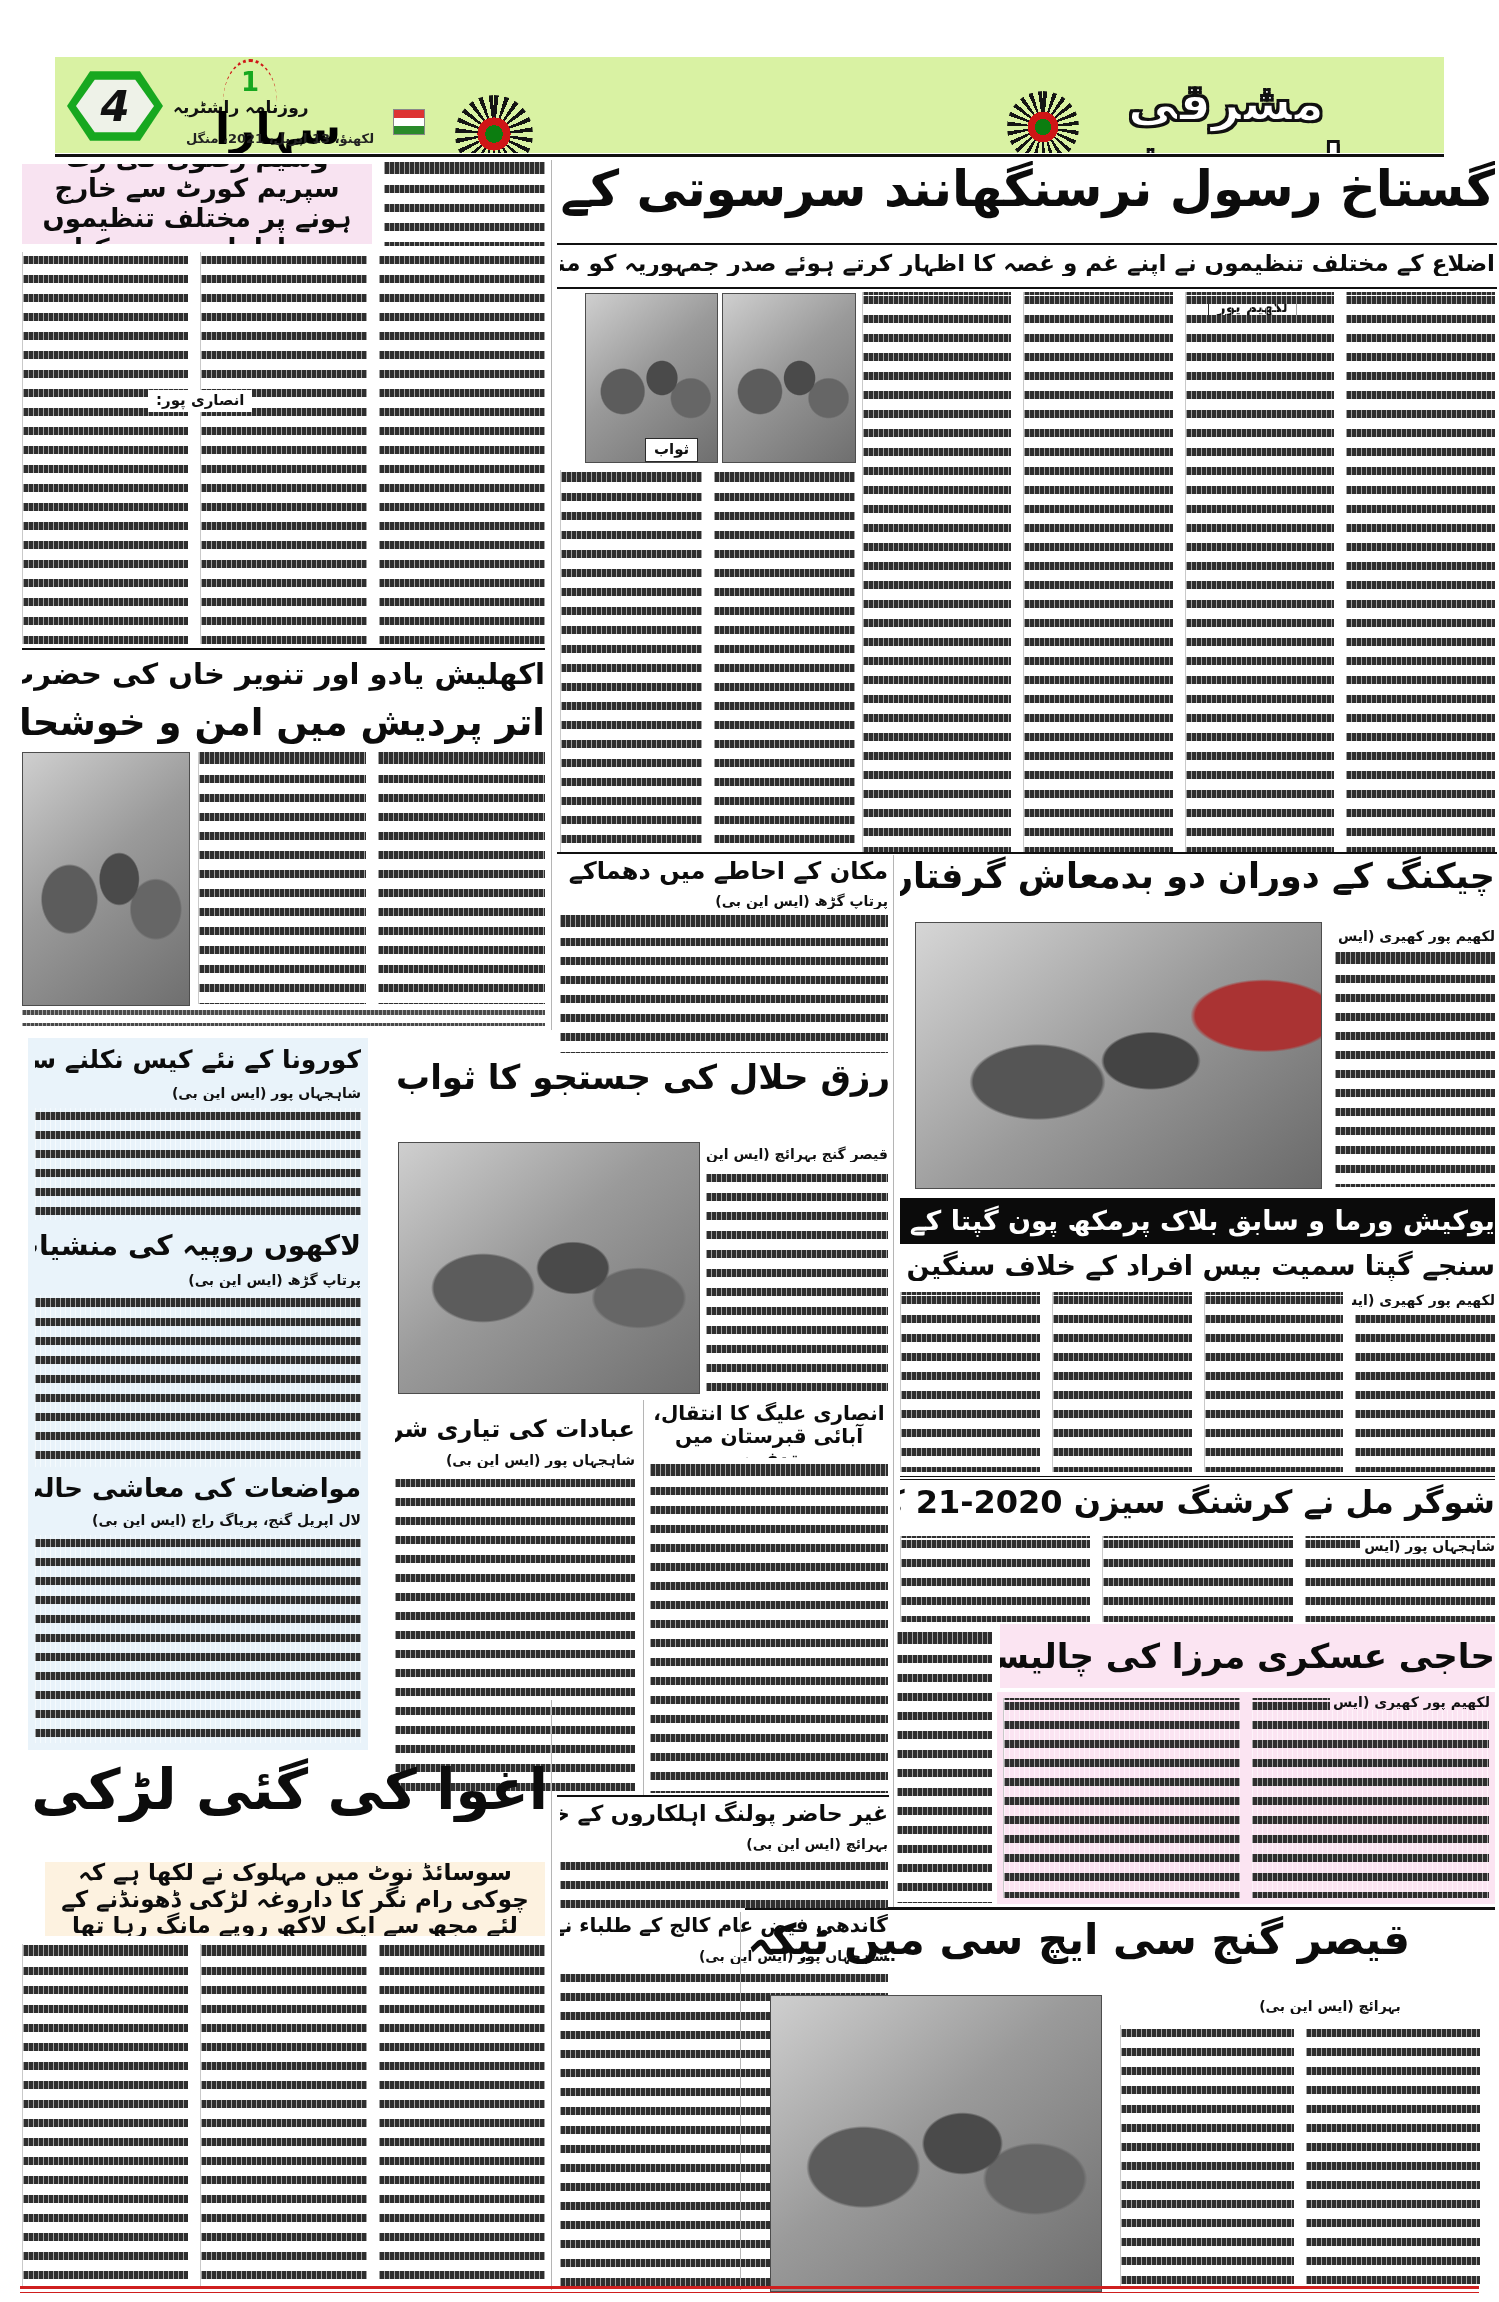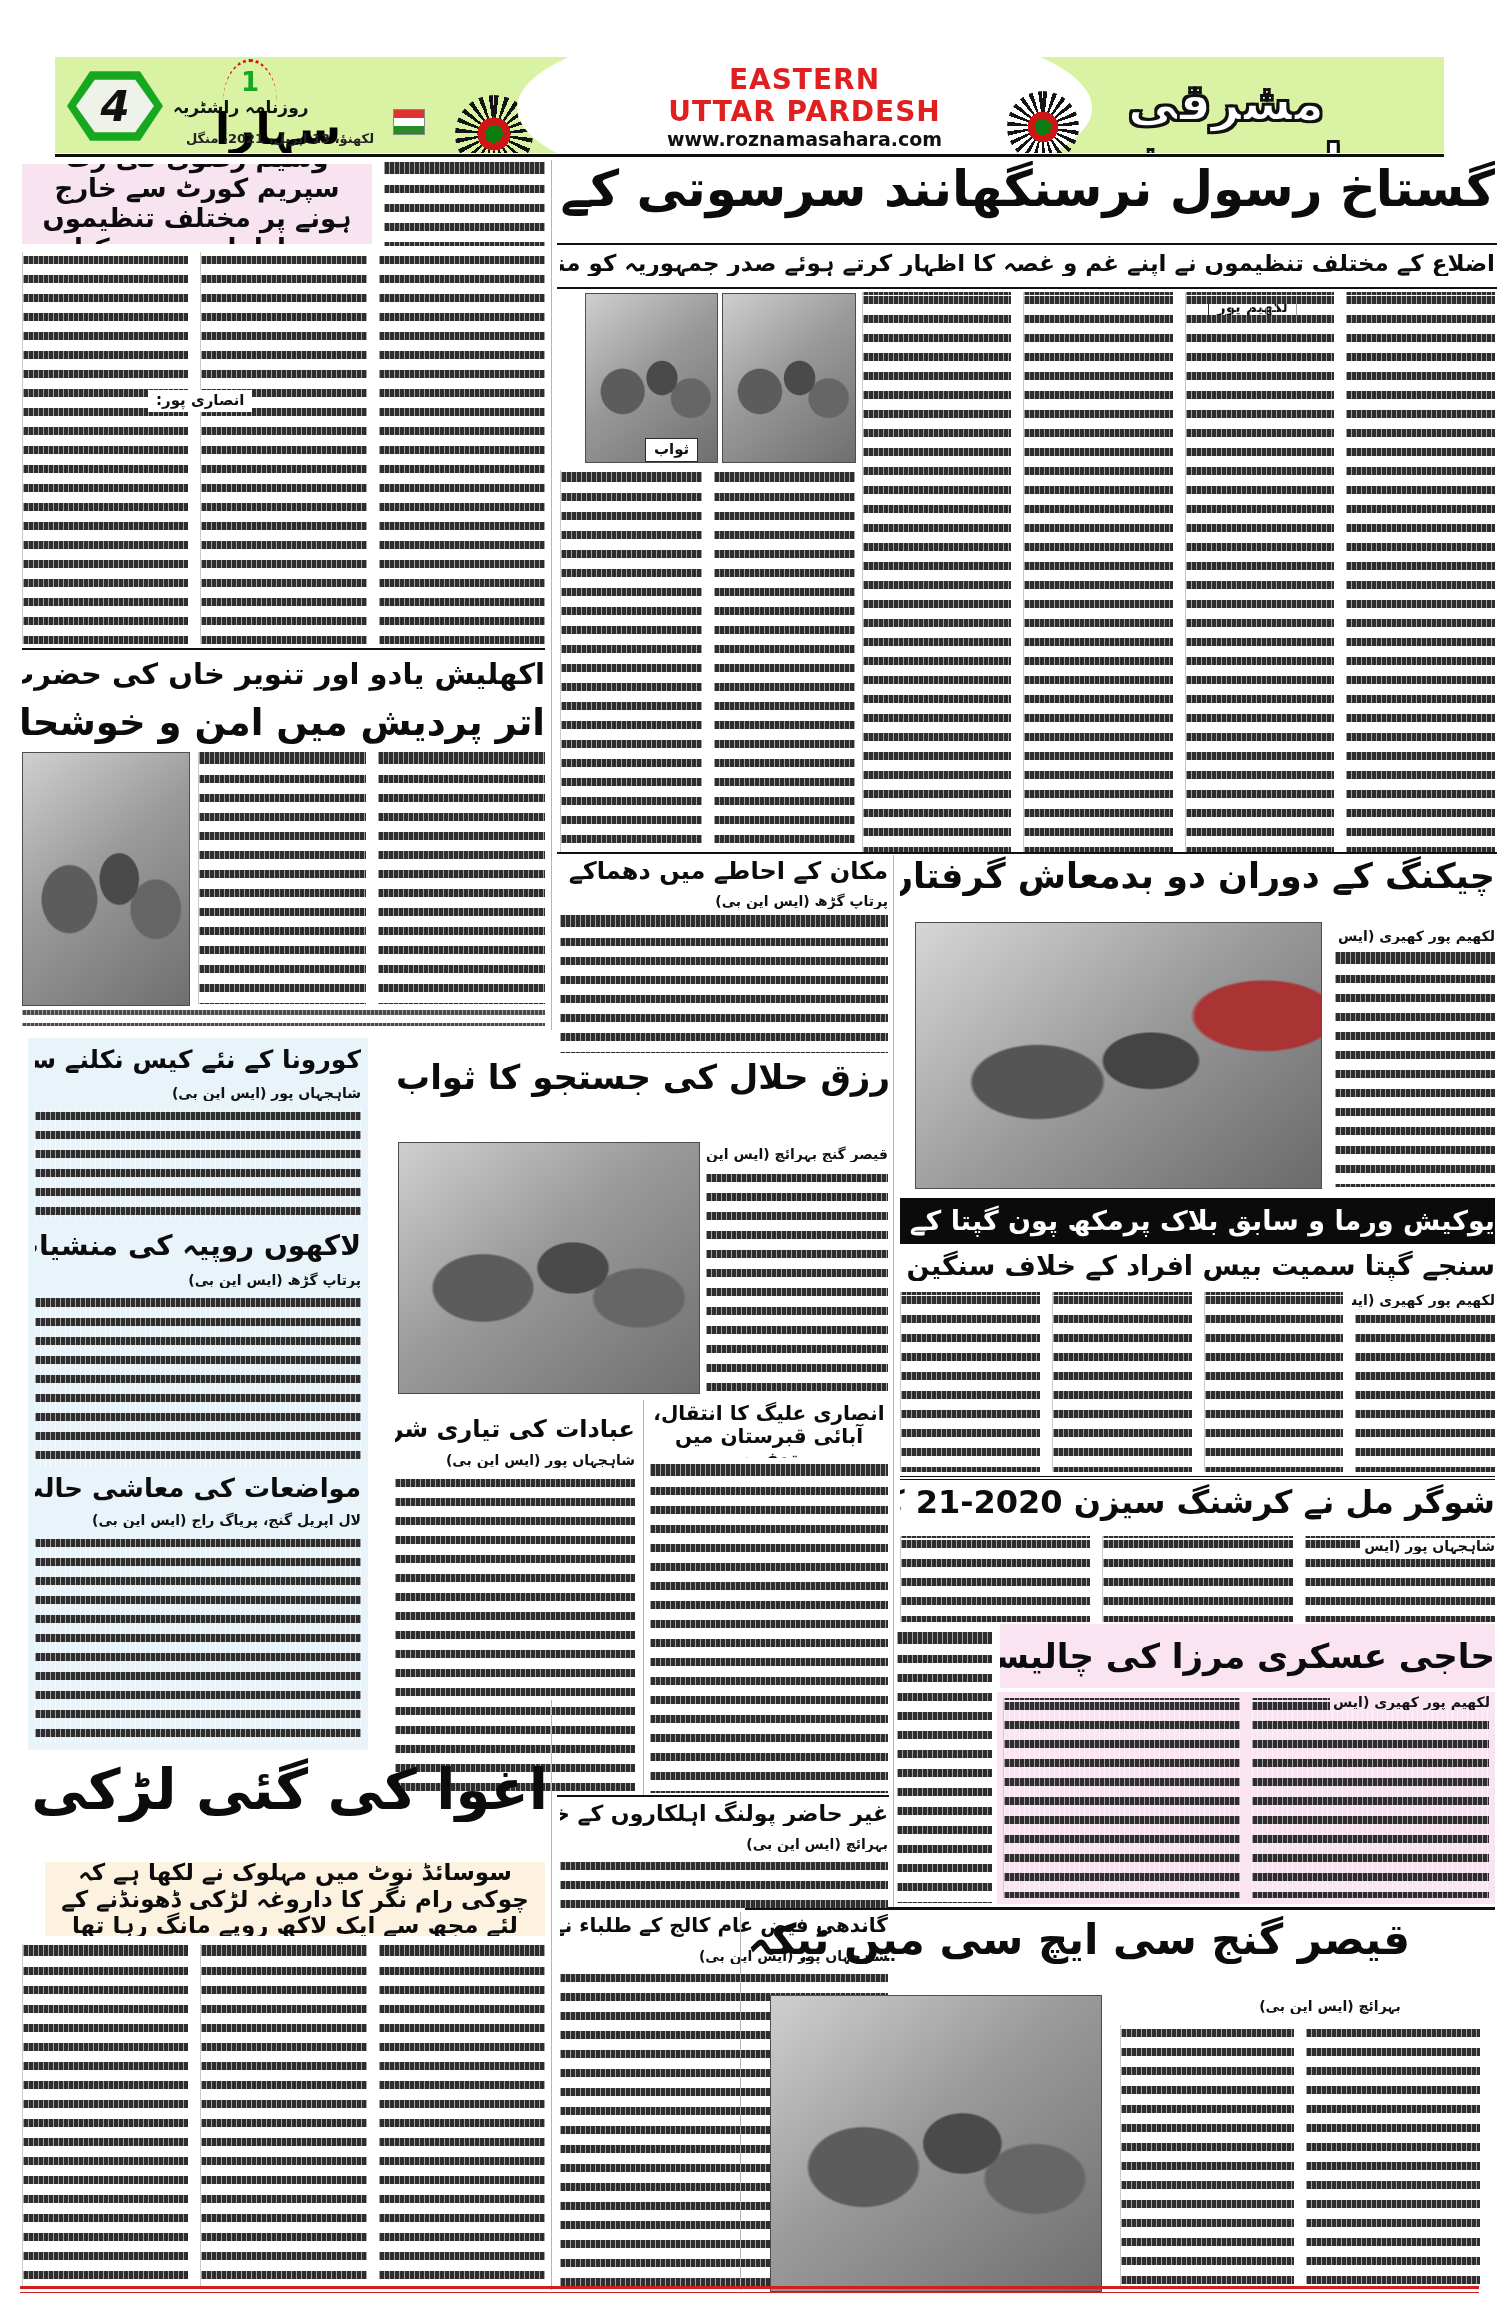--- a/index.html
+++ b/index.html
@@ -100,26 +100,20 @@
     <div class="abs rtl" style="left:118px;top:40px;width:230px;font-size:17px;font-weight:bold;color:#111;text-align:left;">روزنامہ راشٹریہ</div>
 
     <div class="abs rtl" style="left:108px;top:50px;width:230px;font-size:44px;font-weight:900;color:#000000;text-align:center;line-height:1;">سہارا</div>
 
     <div class="flag" style="left:338px;top:52px;"></div>
 
     <div class="abs rtl" style="left:100px;top:74px;width:250px;font-size:13px;font-weight:bold;color:#222;text-align:center;">لکھنؤ، 13 اپریل، 2021، منگل</div>
 
     <div class="burst" style="left:400px;top:38px;width:78px;height:78px;"></div>
 
-    <div class="abs" style="left:462px;top:-38px;width:575px;height:178px;background:#ffffff;border-radius:50%;
-                display:flex;flex-direction:column;align-items:center;justify-content:flex-start;padding-top:46px;box-sizing:border-box;">
-      <div style="color:#e02020;font-weight:900;font-size:28px;line-height:1.1;letter-spacing:1px;">EASTERN</div>
-      <div style="color:#e02020;font-weight:900;font-size:28px;line-height:1.15;letter-spacing:1px;">UTTAR PARDESH</div>
-      <div style="color:#111;font-weight:bold;font-size:19px;line-height:1.2;">www.roznamasahara.com</div>
-    </div>
 
     <div class="burst" style="left:952px;top:34px;width:72px;height:72px;"></div>
 
     <div class="abs rtl outline-txt" style="right:18px;top:16px;width:400px;font-size:50px;text-align:center;line-height:1.2;">مشرقی اترپردیش</div>
   </header>
 
   <div class="abs hr" style="left:55px;top:154px;width:1389px;height:3px;"></div>
 
   <section>
     <div class="abs rtl hl" style="left:22px;top:164px;width:350px;height:80px;background:#f8e3f1;font-weight:900;font-size:26px;

